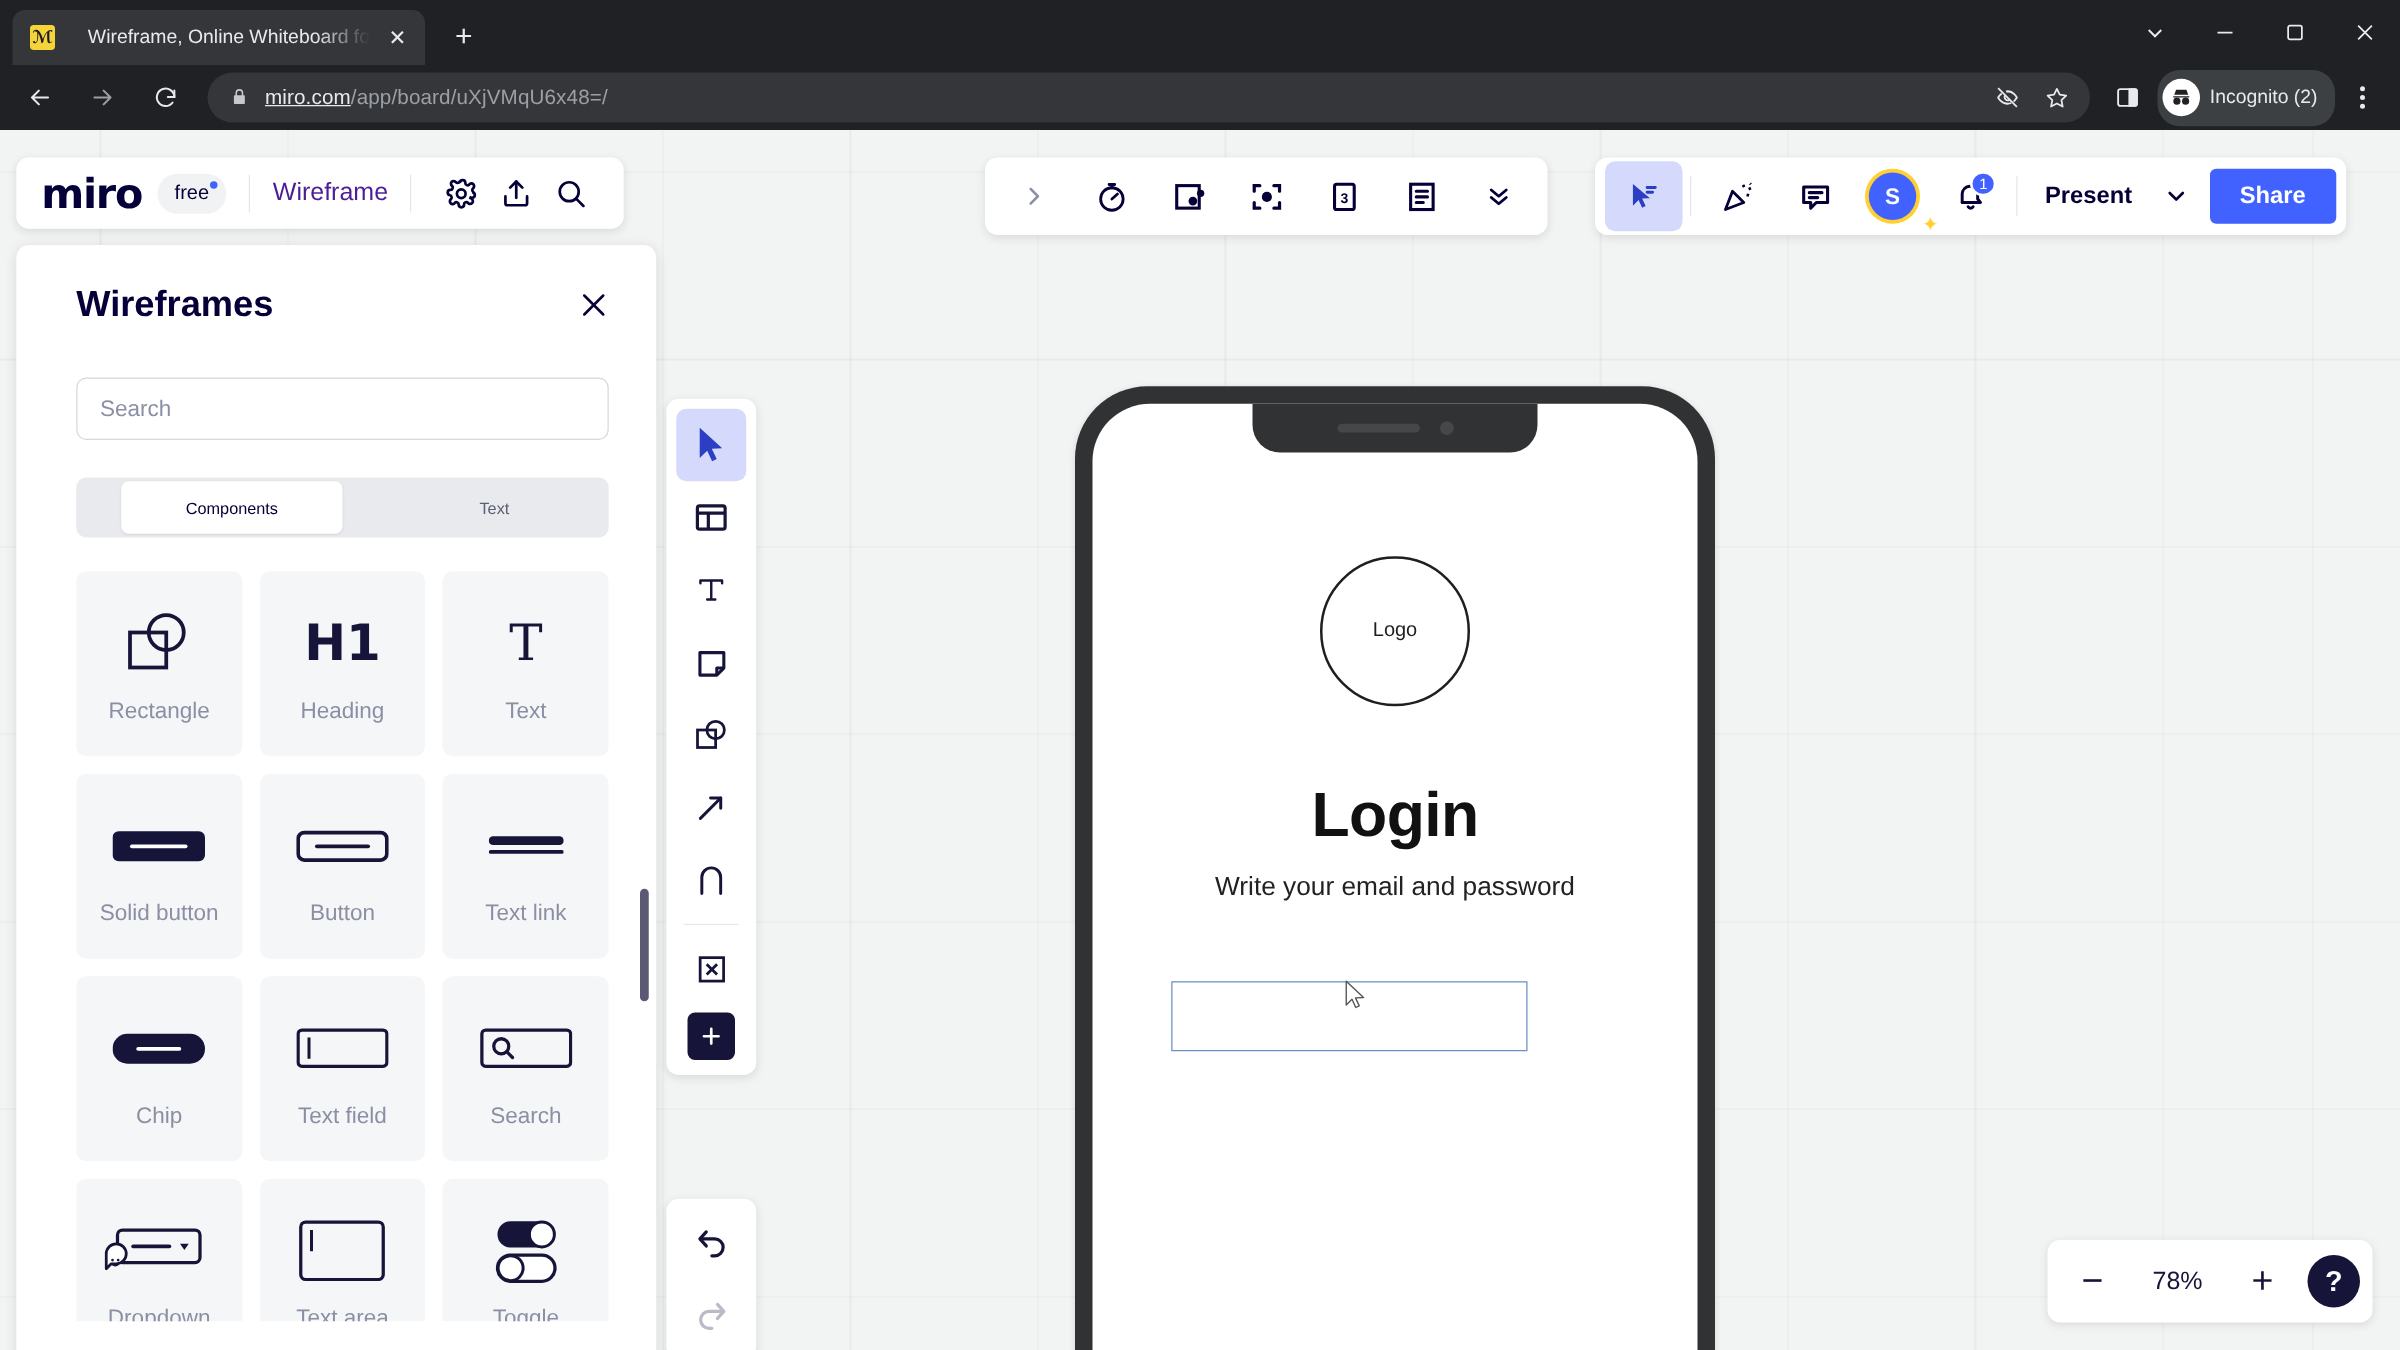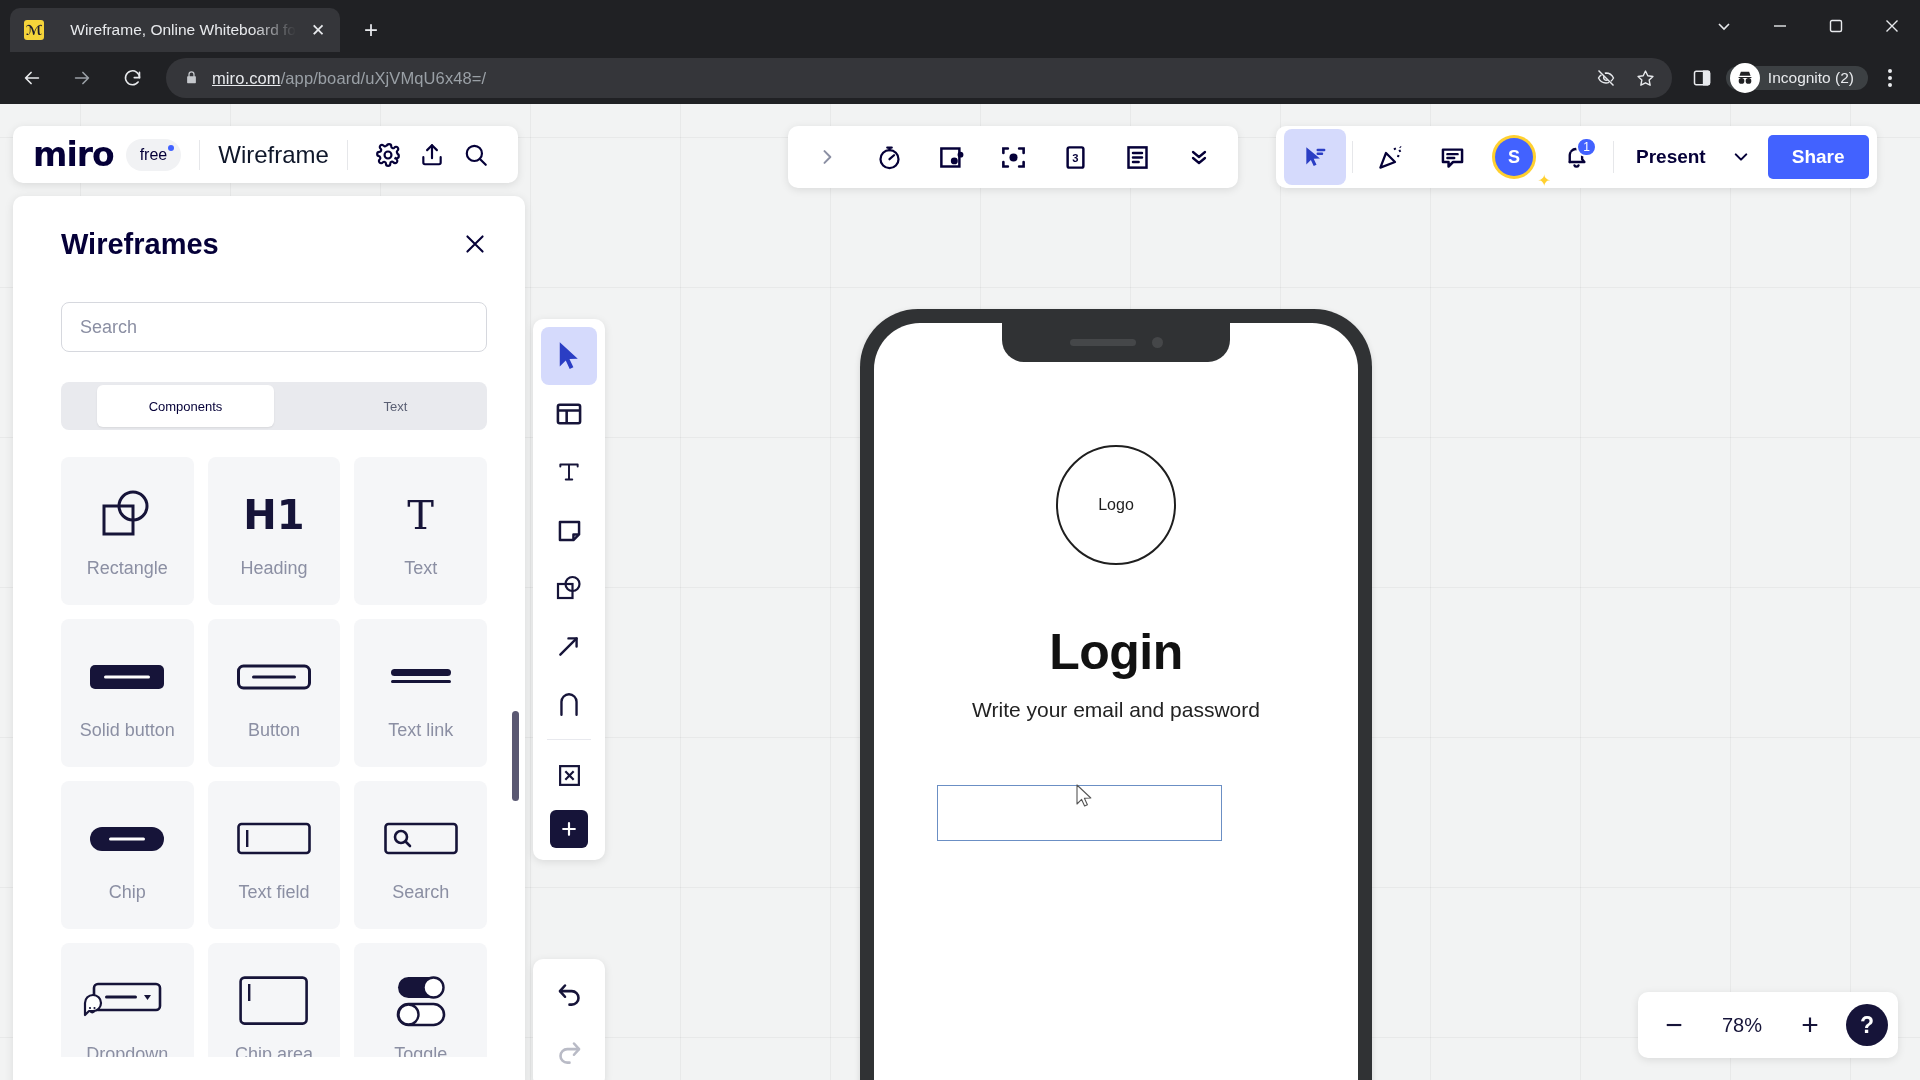--- a/index.html
+++ b/index.html
@@ -55,21 +55,21 @@
     display: flex; align-items: center; padding: 0 8px 0 18px; margin: 0 8px;
     position: relative;
   }
   .lock { width:16px;height:16px; margin-right:12px; color:#c5c8cc; display:flex;}
   .url { font-size: 16.5px; color:#9aa0a6; letter-spacing: .1px; }
   .url b { color:#e8eaed; font-weight: 400; text-decoration: underline; }
   .omni-right { margin-left:auto; display:flex; align-items:center; gap: 4px; }
   .omni-icon { width:36px;height:36px; display:flex;align-items:center;justify-content:center; color:#e8eaed; border-radius:50%;}
   .side-icon { width:40px;height:40px; display:flex;align-items:center;justify-content:center; color:#e8eaed;}
   .incognito-pill {
-    height: 24px; border-radius: 18px; background: #3c4043; display:flex; align-items:center;
+    height: 45px; border-radius: 18px; background: #3c4043; display:flex; align-items:center;
     gap: 8px; padding: 0 14px 0 4px; margin-left: 2px;
   }
   .incog-avatar { width:30px;height:30px;border-radius:50%;background:#fff; display:flex;align-items:center;justify-content:center;}
   .incog-label { color:#e8eaed; font-size:15.5px; }
   .kebab { width:40px;height:40px;display:flex;flex-direction:column;align-items:center;justify-content:center;gap:3px;}
   .kebab span { width:4px;height:4px;border-radius:50%;background:#e8eaed; display:block;}
 
   
   .canvas {
     position: absolute; left: 0; top: 104px; width: 1920px; height: 976px;
@@ -86,21 +86,21 @@
     position:absolute; left: 13px; top: 22px; height: 57px; background:#fff;
     border-radius: 10px; display:flex; align-items:center; padding: 0 20px; gap: 0;
     box-shadow: 0 2px 8px rgba(0,0,0,.10); z-index: 25;
   }
   .miro-logo { font-size: 33px; font-weight: 700; color:#050038; letter-spacing:-1px;
     font-family: "DejaVu Sans", sans-serif; line-height:1; position: relative; }
   .free-pill { margin-left: 12px; height: 32px; border-radius: 16px; background:#f1f2f4;
     display:flex; align-items:center; padding: 0 14px; font-size: 16px; color:#050038; position:relative;}
   .free-pill .dot { position:absolute; right: 7px; top: 6px; width:6px;height:6px;border-radius:50%;background:#4262ff;}
   .hdr-sep { width:1px; height: 30px; background:#e6e7ea; margin: 0 18px; }
-  .board-name { font-size: 24px; color:#0f172a; }
+  .board-name { font-size: 20px; color:#4c1d95; }
   .hdr-icon { width:44px; height:44px; display:flex;align-items:center;justify-content:center; color:#050038;}
 
   
   .top-toolbar {
     position:absolute; left: 788px; top: 22px; height: 62px; background:#fff; border-radius: 10px;
     display:flex; align-items:center; padding: 0 8px; box-shadow: 0 2px 8px rgba(0,0,0,.10); z-index:20;
   }
   .tt-icon { width: 62px; height: 56px; display:flex;align-items:center;justify-content:center; color:#050038;}
   .tt-icon.chev { color:#8b8fa3; }
 
@@ -487,21 +487,21 @@
           <div class="cell-label">Dropdown</div>
         </div>
 
         <div class="cell">
           <div class="cell-art">
             <svg width="70" height="50" viewBox="0 0 70 50">
               <rect x="1.6" y="1.6" width="66" height="46" rx="4" fill="none" stroke="#161439" stroke-width="2.6"></rect>
               <rect x="9" y="8" width="2.4" height="17" fill="#161439"></rect>
             </svg>
           </div>
-          <div class="cell-label">Chip area</div>
+          <div class="cell-label">Text area</div>
         </div>
 
         <div class="cell">
           <div class="cell-art">
             <svg width="54" height="54" viewBox="0 0 54 54">
               <rect x="4" y="3" width="46" height="21" rx="10.5" fill="#161439"></rect>
               <circle cx="39.5" cy="13.5" r="10" fill="#fff" stroke="#161439" stroke-width="2.4"></circle>
               <rect x="4" y="30" width="46" height="21" rx="10.5" fill="#fff" stroke="#161439" stroke-width="2.6"></rect>
               <circle cx="14.5" cy="40.5" r="10" fill="#fff" stroke="#161439" stroke-width="2.4"></circle>
             </svg>

